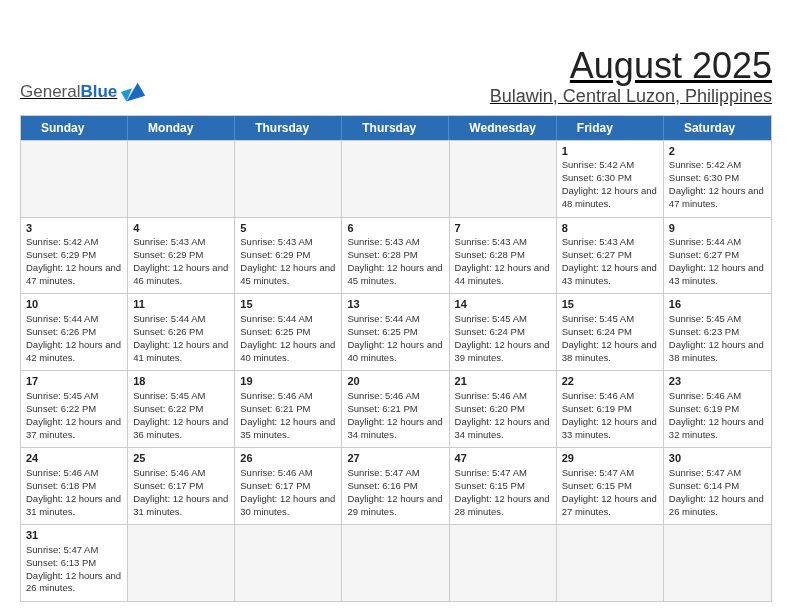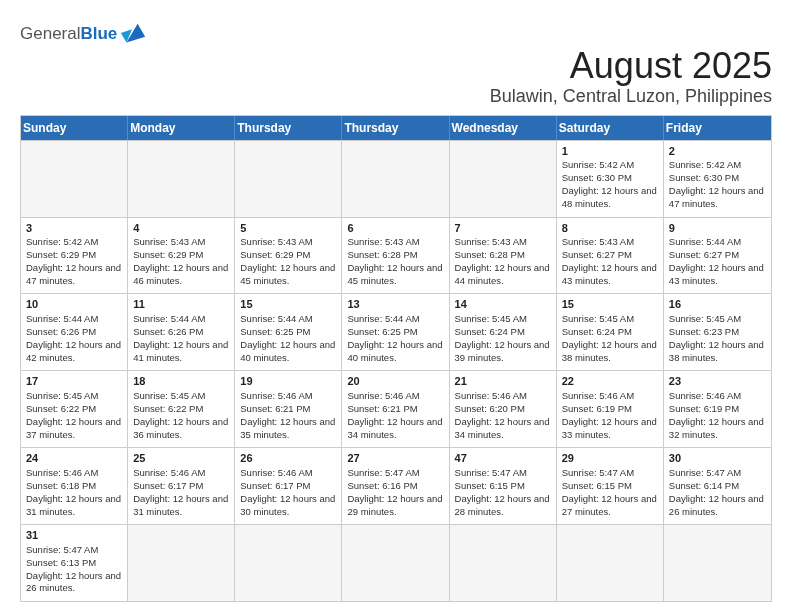--- a/index.html
+++ b/index.html
@@ -12,23 +12,24 @@
     }
     .page {
       width: 792px;
       height: 612px;
       padding: 16px 20px 10px 20px;
       display: flex;
       flex-direction: column;
     }
     .header {
       display: flex;
-      align-items: flex-start;
+      align-items: flex-end;
       justify-content: space-between;
       margin-bottom: 8px;
+      text-decoration: underline;
     }
     .logo {
       display: flex;
       align-items: center;
       margin-top: 4px;
     }
     .logo-icon {
       width: 28px;
       height: 28px;
       margin-left: 2px;
@@ -55,21 +56,21 @@
     }
     .cal-header-row {
       display: grid;
       grid-template-columns: repeat(7, 1fr);
       background: #2a6db5;
     }
     .cal-header-cell {
       color: #fff;
       font-size: 12px;
       font-weight: bold;
-      padding: 5px 2px;
+      padding: 5px 20px;
       border-right: 1px solid #4a8dd5;
       text-align: left;
     }
     .cal-header-cell:last-child { border-right: none; }
     .cal-body {
       flex: 1;
       display: flex;
       flex-direction: column;
     }
     .cal-row {
@@ -119,22 +120,22 @@
     </div>
   </div>
 
   <div class="calendar">
     <div class="cal-header-row">
     <div class="cal-header-cell">Sunday</div>
         <div class="cal-header-cell">Monday</div>
         <div class="cal-header-cell">Thursday</div>
         <div class="cal-header-cell">Thursday</div>
         <div class="cal-header-cell">Wednesday</div>
+        <div class="cal-header-cell">Friday</div>
         <div class="cal-header-cell">Saturday</div>
-        <div class="cal-header-cell">Friday</div>
       </div>
     <div class="cal-body">
     <div class="cal-row">
           <div class="cal-cell empty"></div>
           <div class="cal-cell empty"></div>
           <div class="cal-cell empty"></div>
           <div class="cal-cell empty"></div>
           <div class="cal-cell empty"></div>
           <div class="cal-cell"><span class="day-num">1</span><span style="white-space: pre-line;">Sunrise: 5:42 AM
 Sunset: 6:30 PM

